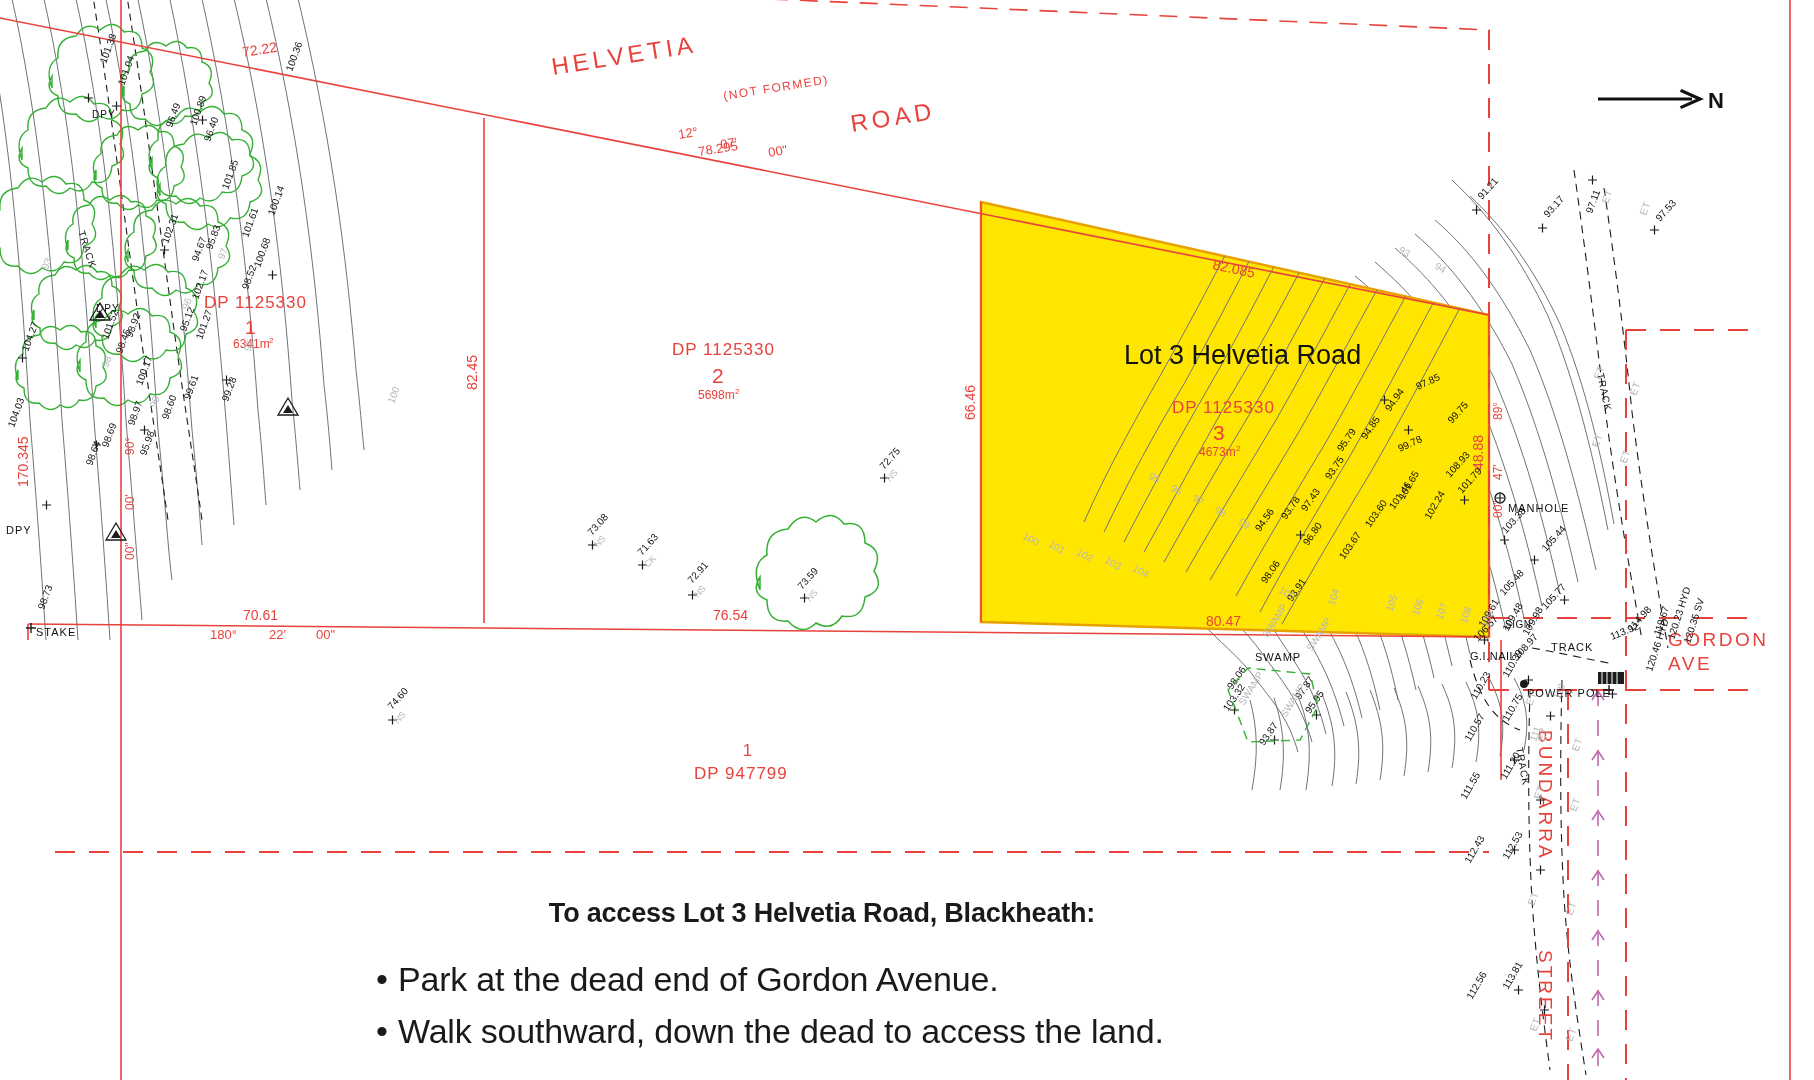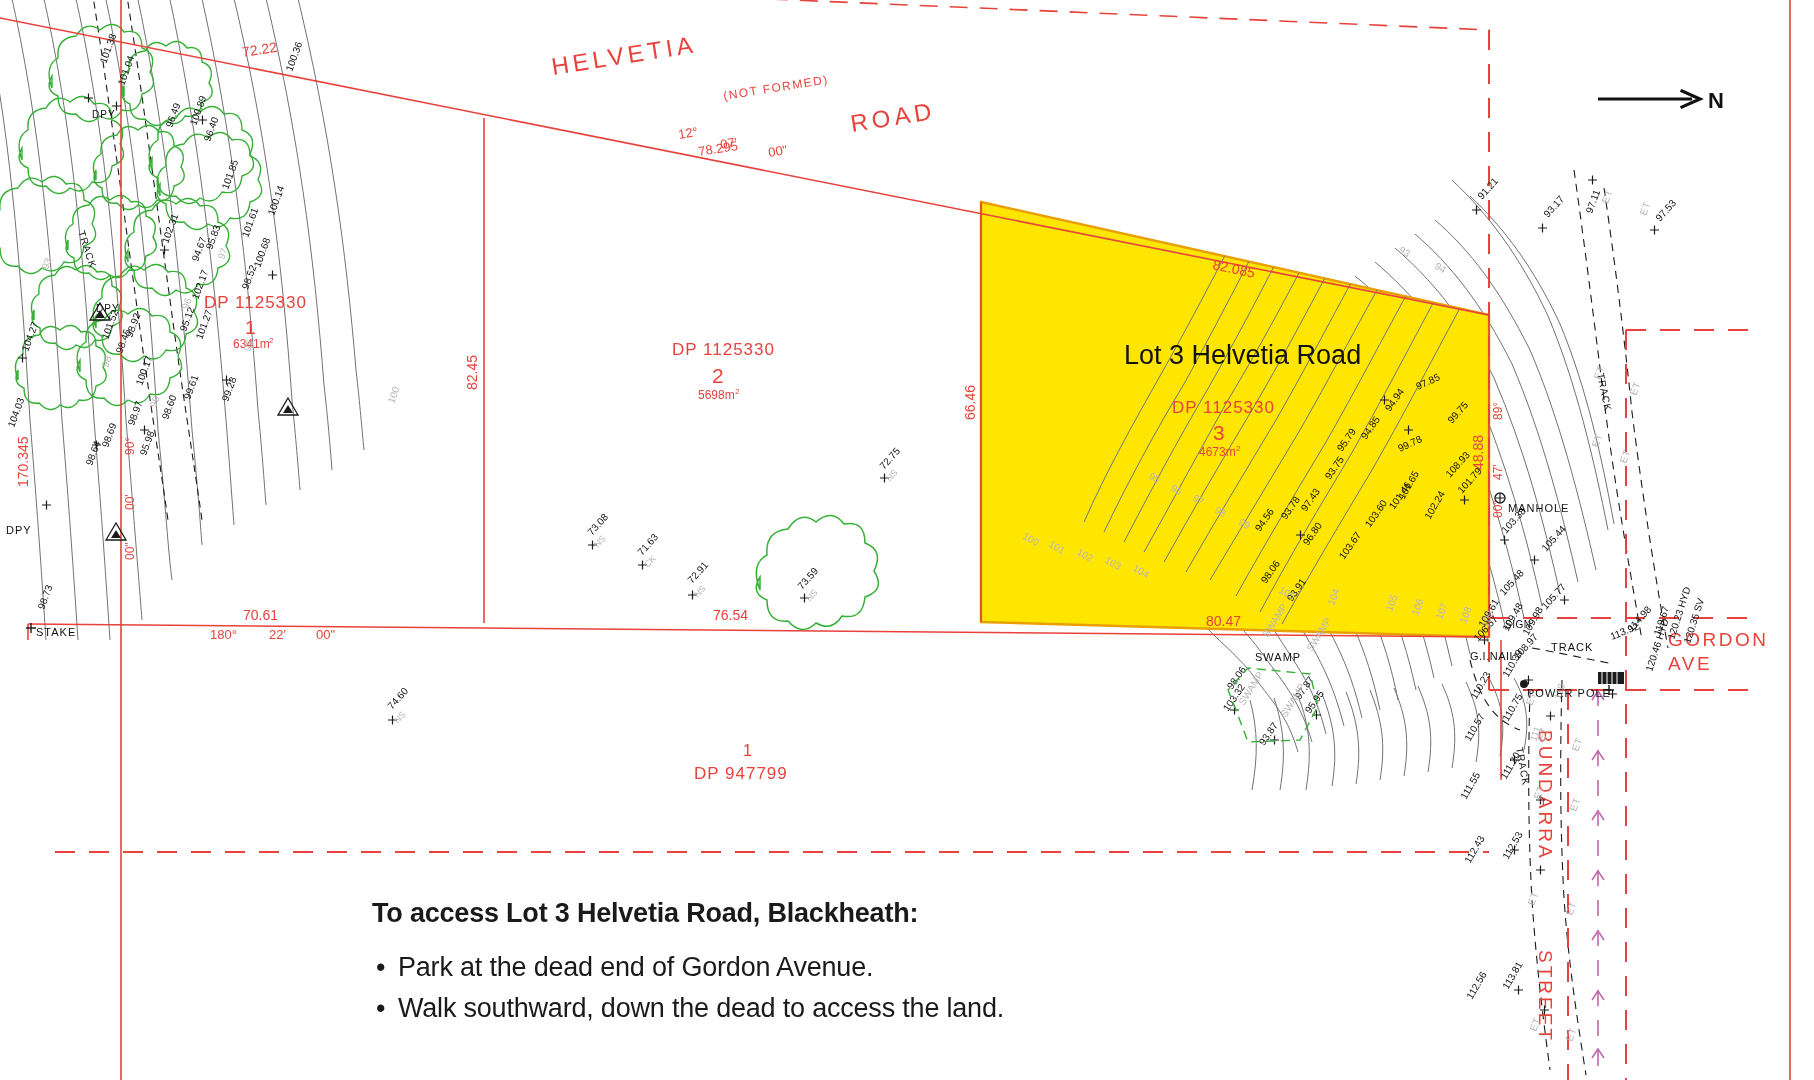--- a/index.html
+++ b/index.html
@@ -4,23 +4,23 @@
 <style>
   html,body{margin:0;padding:0;background:#ffffff;}
   body{width:1814px;height:1080px;overflow:hidden;font-family:"Liberation Sans",sans-serif;}
   #stage{position:relative;width:1814px;height:1080px;background:#fff;}
   svg.layer{position:absolute;left:0;top:0;width:1814px;height:1080px;}
   .redtxt{fill:#e8423c;font-family:"Liberation Sans",sans-serif;}
   .blktxt{fill:#111;font-family:"Liberation Sans",sans-serif;}
   .greytxt{fill:#b6b6b6;font-family:"Liberation Sans",sans-serif;}
   .lot-title{position:absolute;font-family:"Liberation Sans",sans-serif;font-size:27px;color:#111;white-space:nowrap;}
   .notes{position:absolute;left:372px;top:898px;width:900px;color:#1a1a1a;}
-  .notes h2{margin:0 0 18px 0;font-size:27px;font-weight:bold;font-family:"Liberation Sans",sans-serif;letter-spacing:-0.2px;}
+  .notes h2{margin:0 0 25px 0;font-size:27px;font-weight:bold;font-family:"Liberation Sans",sans-serif;letter-spacing:-0.2px;text-align:center;}
   .notes ul{margin:0;padding:0 0 0 4px;list-style:none;}
-  .notes li{font-size:27px;line-height:1.52;font-weight:300;font-family:"Liberation Sans",sans-serif;letter-spacing:-0.2px;}
+  .notes li{font-size:34px;line-height:1.52;font-weight:300;font-family:"Liberation Sans",sans-serif;letter-spacing:-0.2px;}
   .notes li .b{display:inline-block;width:22px;}
 </style>
 </head>
 <body>
 
 <div id="stage">
 
   <svg class="layer" viewBox="0 0 1814 1080">
     <defs>
       <clipPath id="clipAll">

